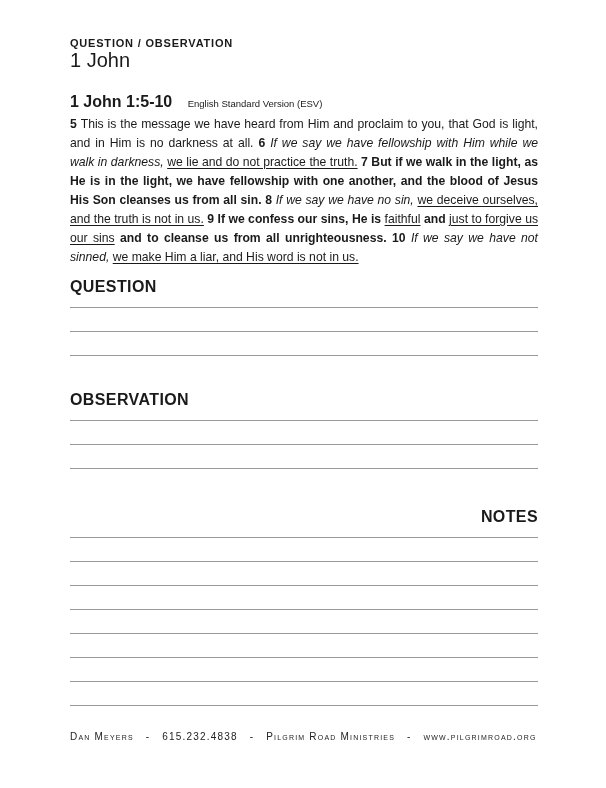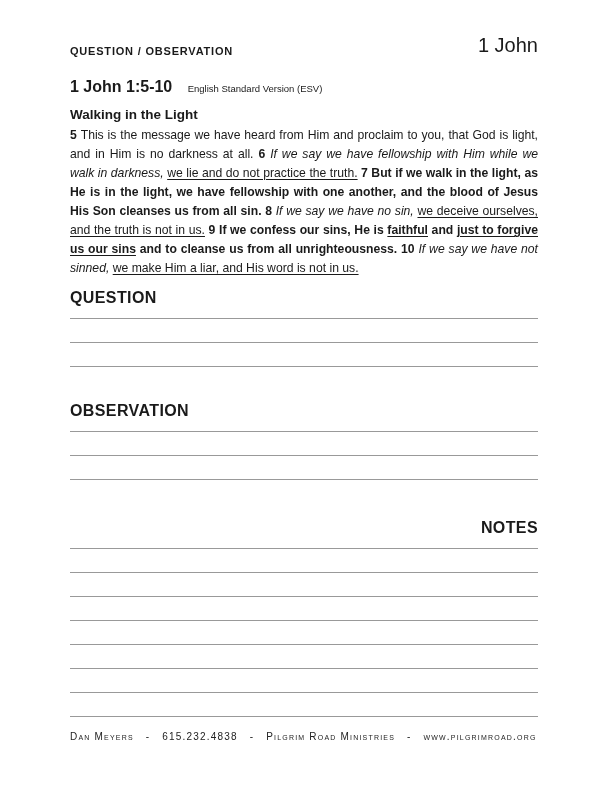--- a/index.html
+++ b/index.html
@@ -16,21 +16,22 @@
     position: relative;
     width: 606px;
     height: 788px;
     box-sizing: border-box;
     padding: 34px 68px 0 70px;
   }
   
   .header {
     display: flex;
     justify-content: space-between;
-    align-items: flex-end;
+    align-items: flex-start;
+    flex-direction: column;
   }
   .doc-title {
     font-size: 11px;
     font-weight: bold;
     letter-spacing: 0.8px;
     padding-top: 3px;
   }
   .book-title {
     font-size: 20px;
     font-weight: normal;
@@ -58,21 +59,21 @@
     margin: 4px 0 0 0;
     font-size: 12.2px;
     line-height: 19px;
     text-align: justify;
   }
   .run-num        { font-weight: bold; }
   .run-plain      { }
   .run-italic     { font-style: italic; }
   .run-underline  { text-decoration: underline; text-underline-offset: 2px; }
   .run-bold       { font-weight: bold; }
-  .run-bold-underline { font-weight: bold; text-decoration: underline; text-underline-offset: 2px; }
+  .run-bold-underline { font-weight: normal; text-decoration: underline; text-underline-offset: 2px; }
   
   #sections .section { margin-top: 13px; }
   #sections .section:nth-child(2) { margin-top: 37px; }
   #sections .section:nth-child(3) { margin-top: 41px; text-align: right; }
   .section-label {
     font-size: 16px;
     font-weight: bold;
     letter-spacing: 0.4px;
     line-height: 13px;
   }
@@ -101,21 +102,20 @@
   <div class="header">
     <span class="doc-title">QUESTION / OBSERVATION</span>
     <span class="book-title">1 John</span>
   </div>
 
   <div class="reference">
     <span class="ref-bold">1 John 1:5-10</span>
     <span class="ref-version">English Standard Version (ESV)</span>
   </div>
 
-  <h2 class="passage-heading">Walking in the Light</h2>
 
   <p class="passage-text"><span class="run-num">5 </span><span class="run-plain">This is the message we have heard from Him and proclaim to you, that God is light, and in Him is no darkness at all. </span><span class="run-num">6 </span><span class="run-italic">If we say we have fellowship with Him while we walk in darkness, </span><span class="run-underline">we lie and do not practice the truth.</span><span class="run-bold"> 7 But if we walk in the light, as He is in the light, we have fellowship with one another, and the blood of Jesus His Son cleanses us from all sin. </span><span class="run-num">8 </span><span class="run-italic">If we say we have no sin, </span><span class="run-underline">we deceive ourselves, and the truth is not in us.</span><span class="run-bold"> 9 If we confess our sins, He is </span><span class="run-bold-underline">faithful</span><span class="run-bold"> and </span><span class="run-bold-underline">just to forgive us our sins</span><span class="run-bold"> and to cleanse us from all unrighteousness. </span><span class="run-num">10 </span><span class="run-italic">If we say we have not sinned, </span><span class="run-underline">we make Him a liar, and His word is not in us.</span></p>
 
   <div id="sections">
       <div class="section">
         <div class="section-label">QUESTION</div>
         <div class="rule"></div>
         <div class="rule"></div>
         <div class="rule"></div>
       </div>

